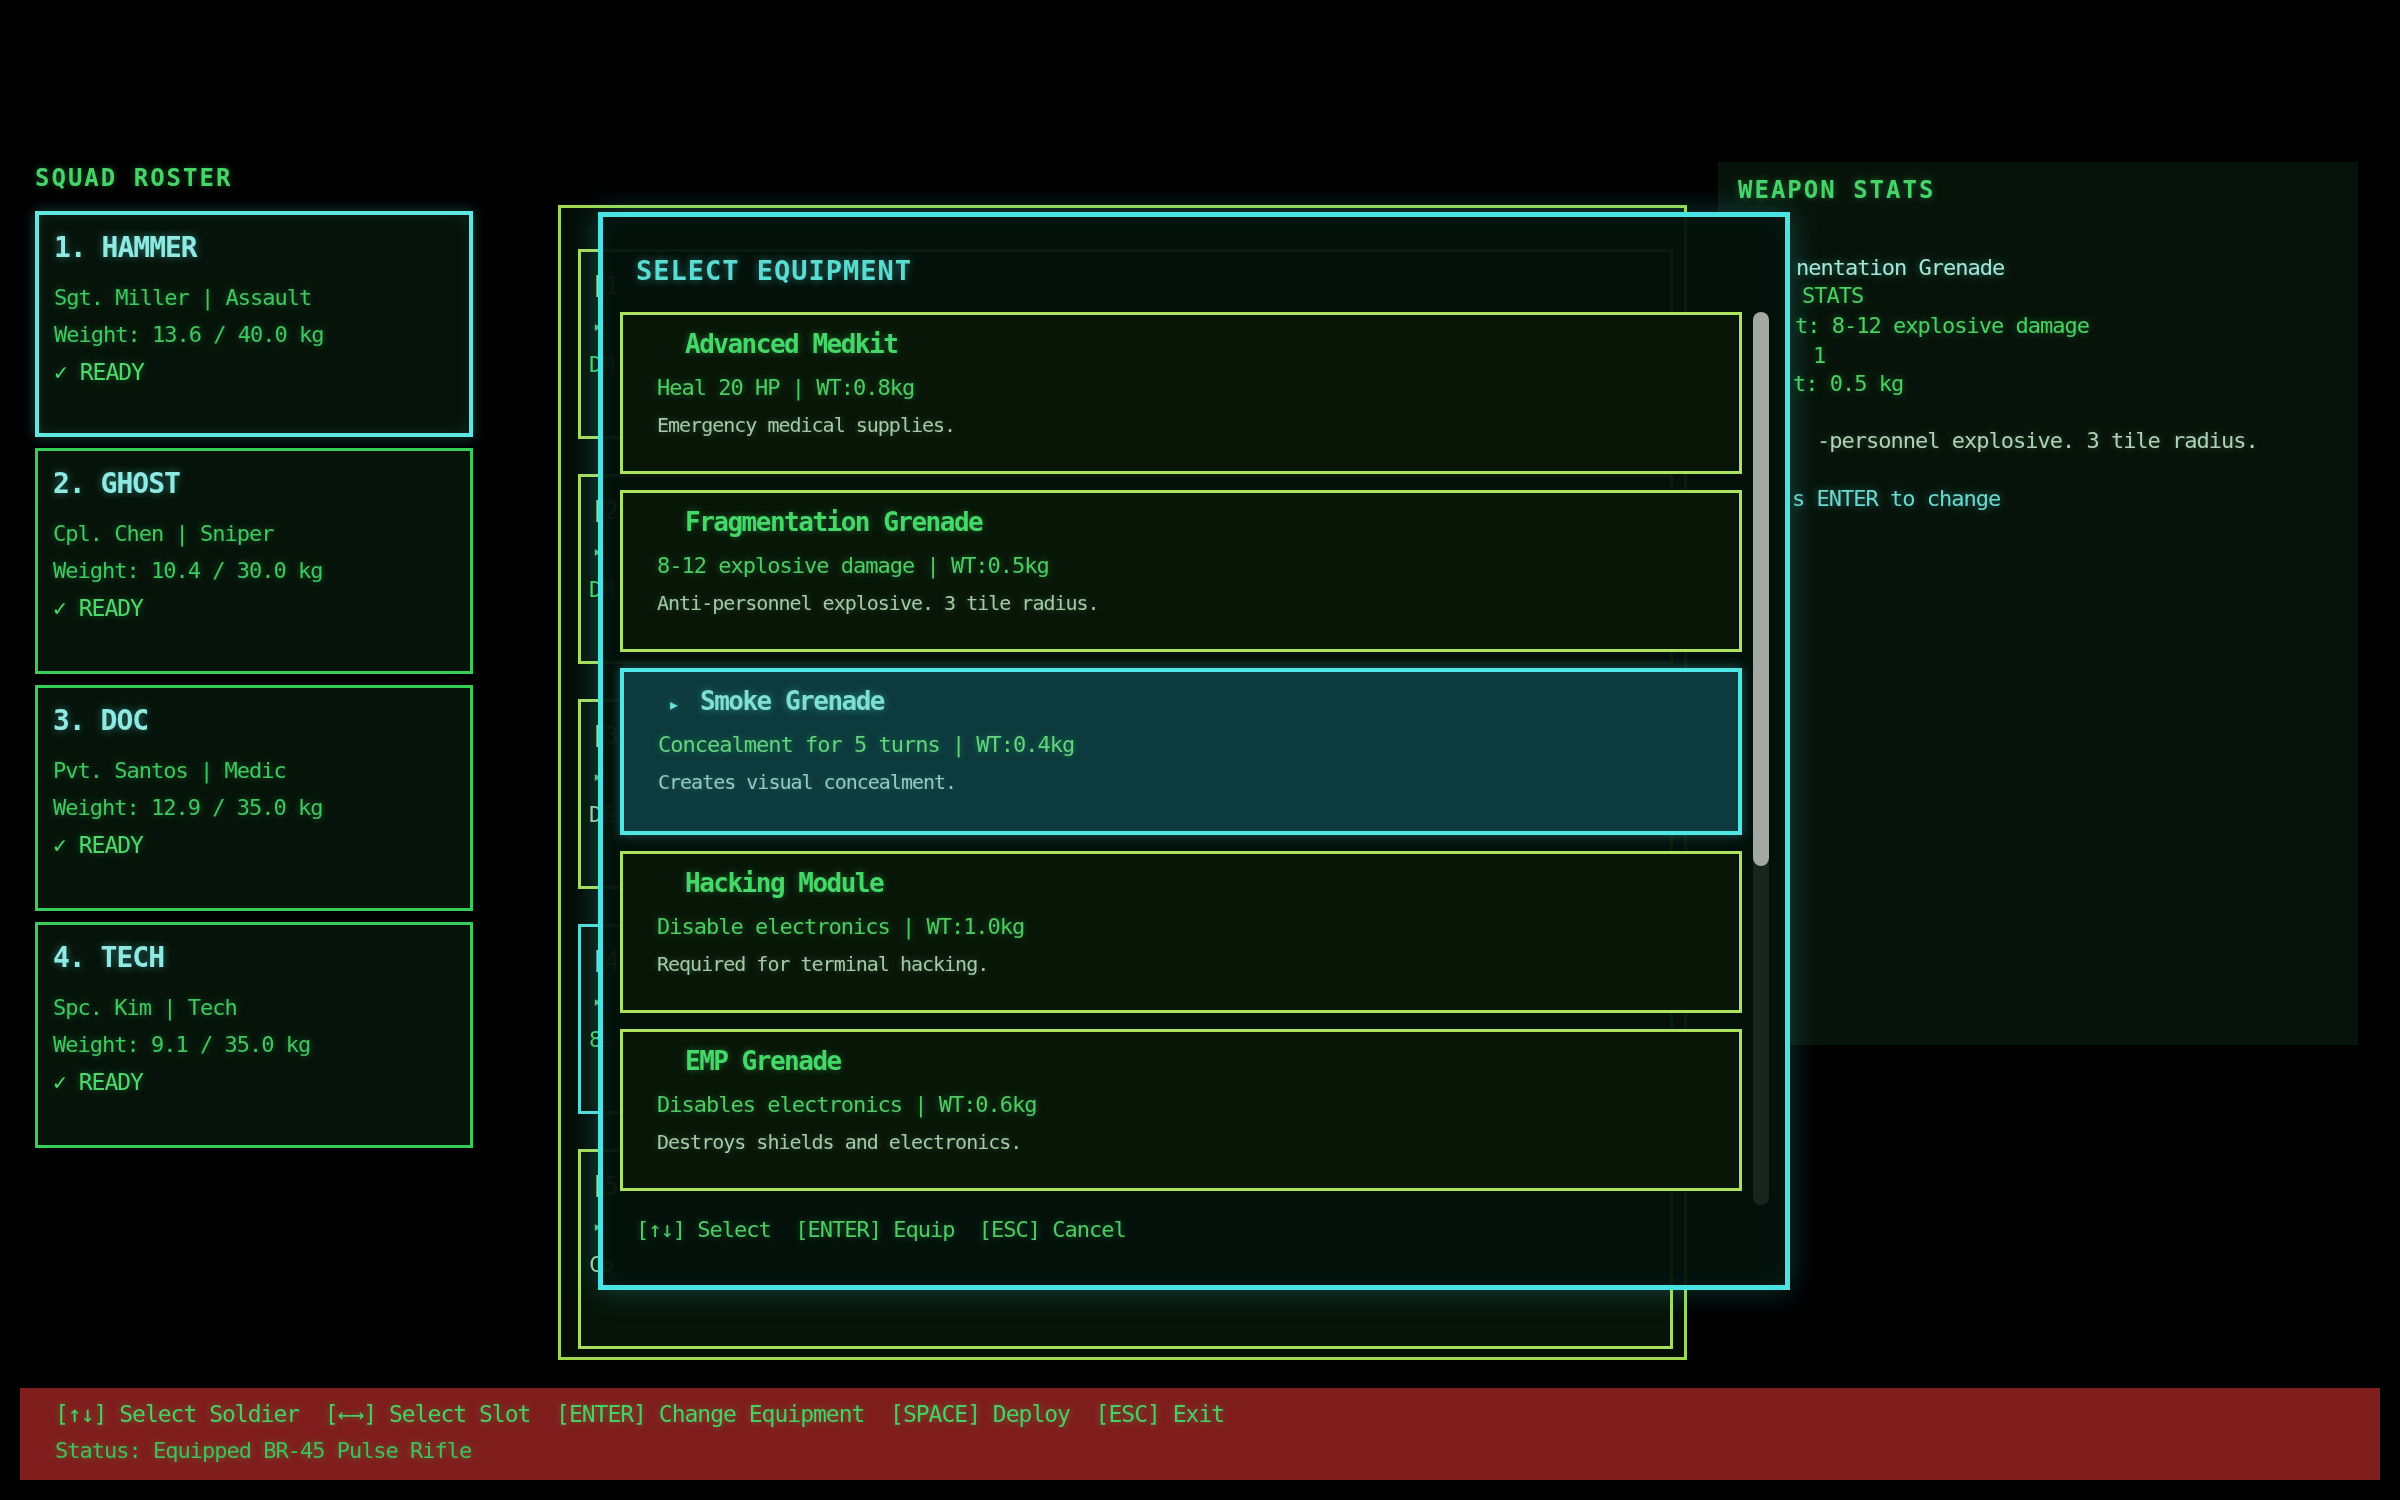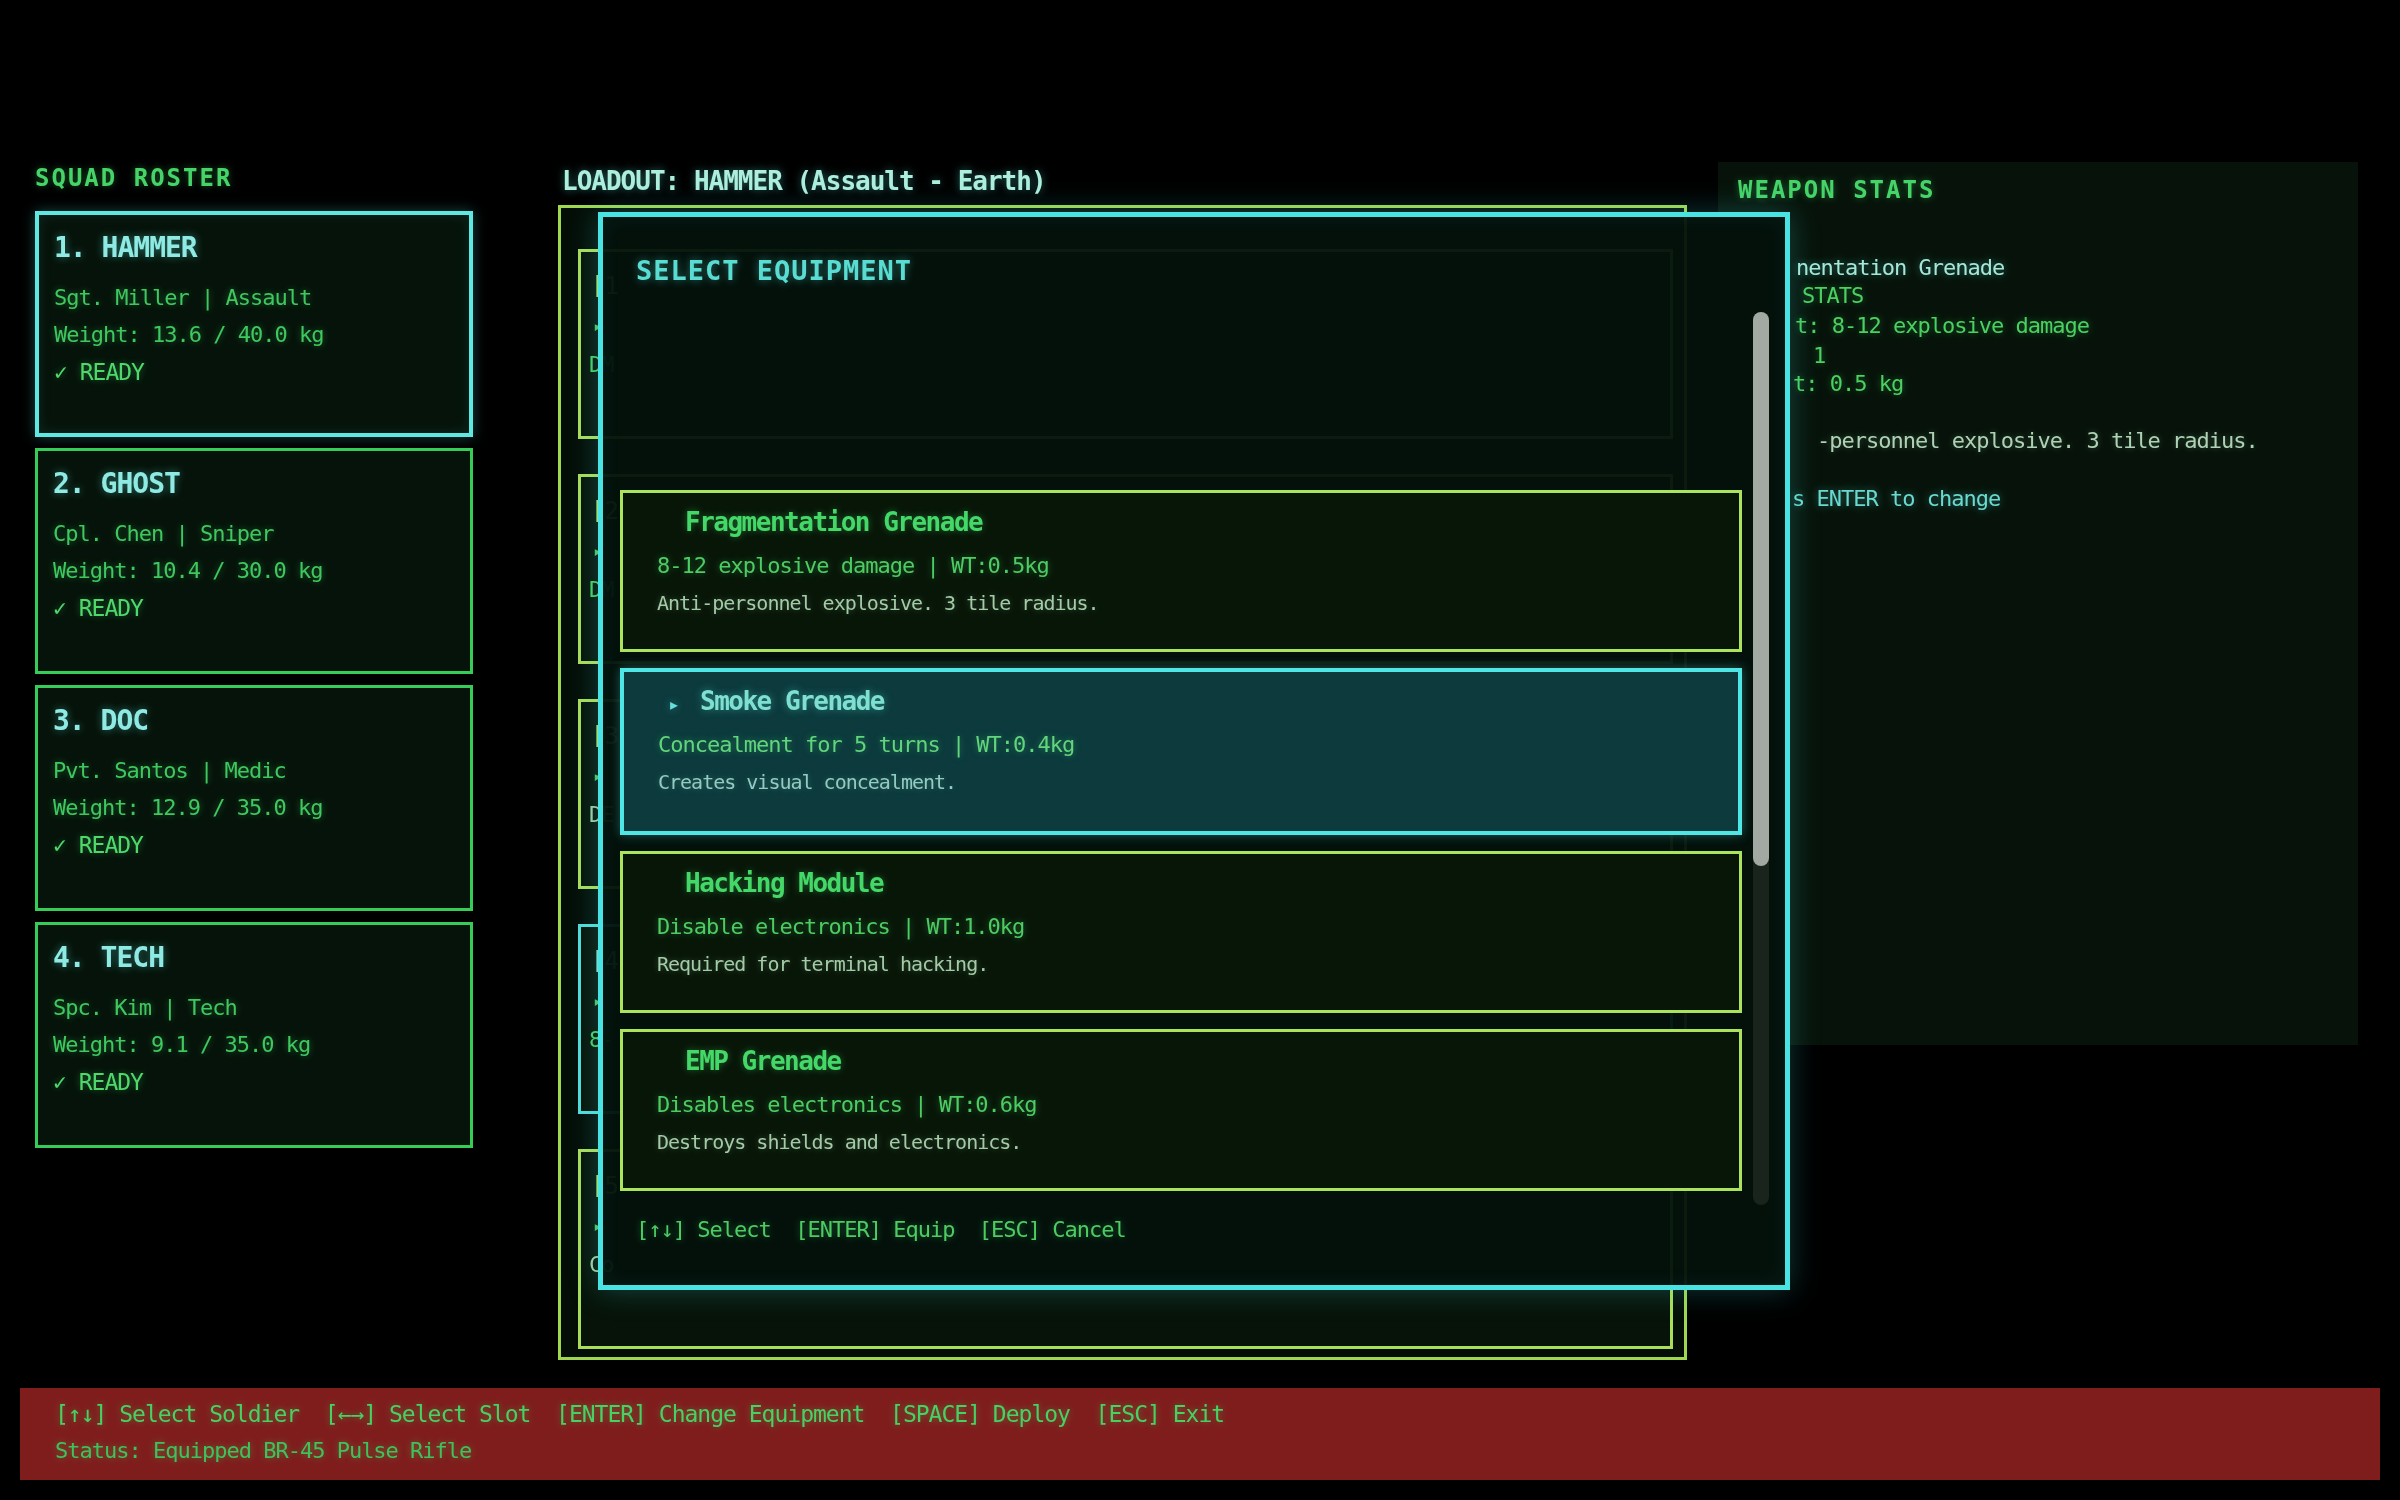--- a/index.html
+++ b/index.html
@@ -95,21 +95,20 @@
     <div class="abs rc-weight gg">Weight: 12.9 / 35.0 kg</div>
     <div class="abs rc-status gg">✓ READY</div>
   </div>
   <div id="rc4" class="abs roster-card">
     <div class="abs rc-name gc">4. TECH</div>
     <div class="abs rc-detail gg">Spc. Kim | Tech</div>
     <div class="abs rc-weight gg">Weight: 9.1 / 35.0 kg</div>
     <div class="abs rc-status gg">✓ READY</div>
   </div>
 
-  <div class="abs loadout-title gc">LOADOUT: HAMMER (Assault - Earth)</div>
   <div class="abs loadout-panel">
     <div id="slot1" class="abs slot-card">
       <span class="abs slot-head">[1</span>
       <span class="abs slot-arrow">▸</span>
       <span class="abs slot-text">DM</span>
     </div>
     <div id="slot2" class="abs slot-card">
       <span class="abs slot-head">[2</span>
       <span class="abs slot-arrow">▸</span>
       <span class="abs slot-text">DM</span>
@@ -137,20 +136,25 @@
   <span class="abs ws-frag ws-green gg" style="left:1802px;top:283px;">STATS</span>
   <span class="abs ws-frag ws-green gg" style="left:1795px;top:313px;">t: 8-12 explosive damage</span>
   <span class="abs ws-frag ws-green gg" style="left:1813px;top:343px;">1</span>
   <span class="abs ws-frag ws-green gg" style="left:1793px;top:371px;">t: 0.5 kg</span>
   <span class="abs ws-frag ws-pale gp" style="left:1792px;top:428px;margin-left:25px;">-personnel explosive. 3 tile radius.</span>
   <span class="abs ws-frag ws-cyan gc" style="left:1792px;top:486px;">s ENTER to change</span>
 
   <div class="abs modal">
     <div class="abs modal-title gc">SELECT EQUIPMENT</div>
 
+    <div id="eq1" class="abs eq-item">
+      <div class="abs eq-name gg">Advanced Medkit</div>
+      <div class="abs eq-stats gg">Heal 20 HP | WT:0.8kg</div>
+      <div class="abs eq-desc gp">Emergency medical supplies.</div>
+    </div>
     <div id="eq2" class="abs eq-item">
       <div class="abs eq-name gg">Fragmentation Grenade</div>
       <div class="abs eq-stats gg">8-12 explosive damage | WT:0.5kg</div>
       <div class="abs eq-desc gp">Anti-personnel explosive. 3 tile radius.</div>
     </div>
     <div id="eq3" class="abs eq-item sel">
       <span class="abs eq-arrow gc">▸</span>
       <div class="abs eq-name gc">Smoke Grenade</div>
       <div class="abs eq-stats gg">Concealment for 5 turns | WT:0.4kg</div>
       <div class="abs eq-desc gp">Creates visual concealment.</div>

